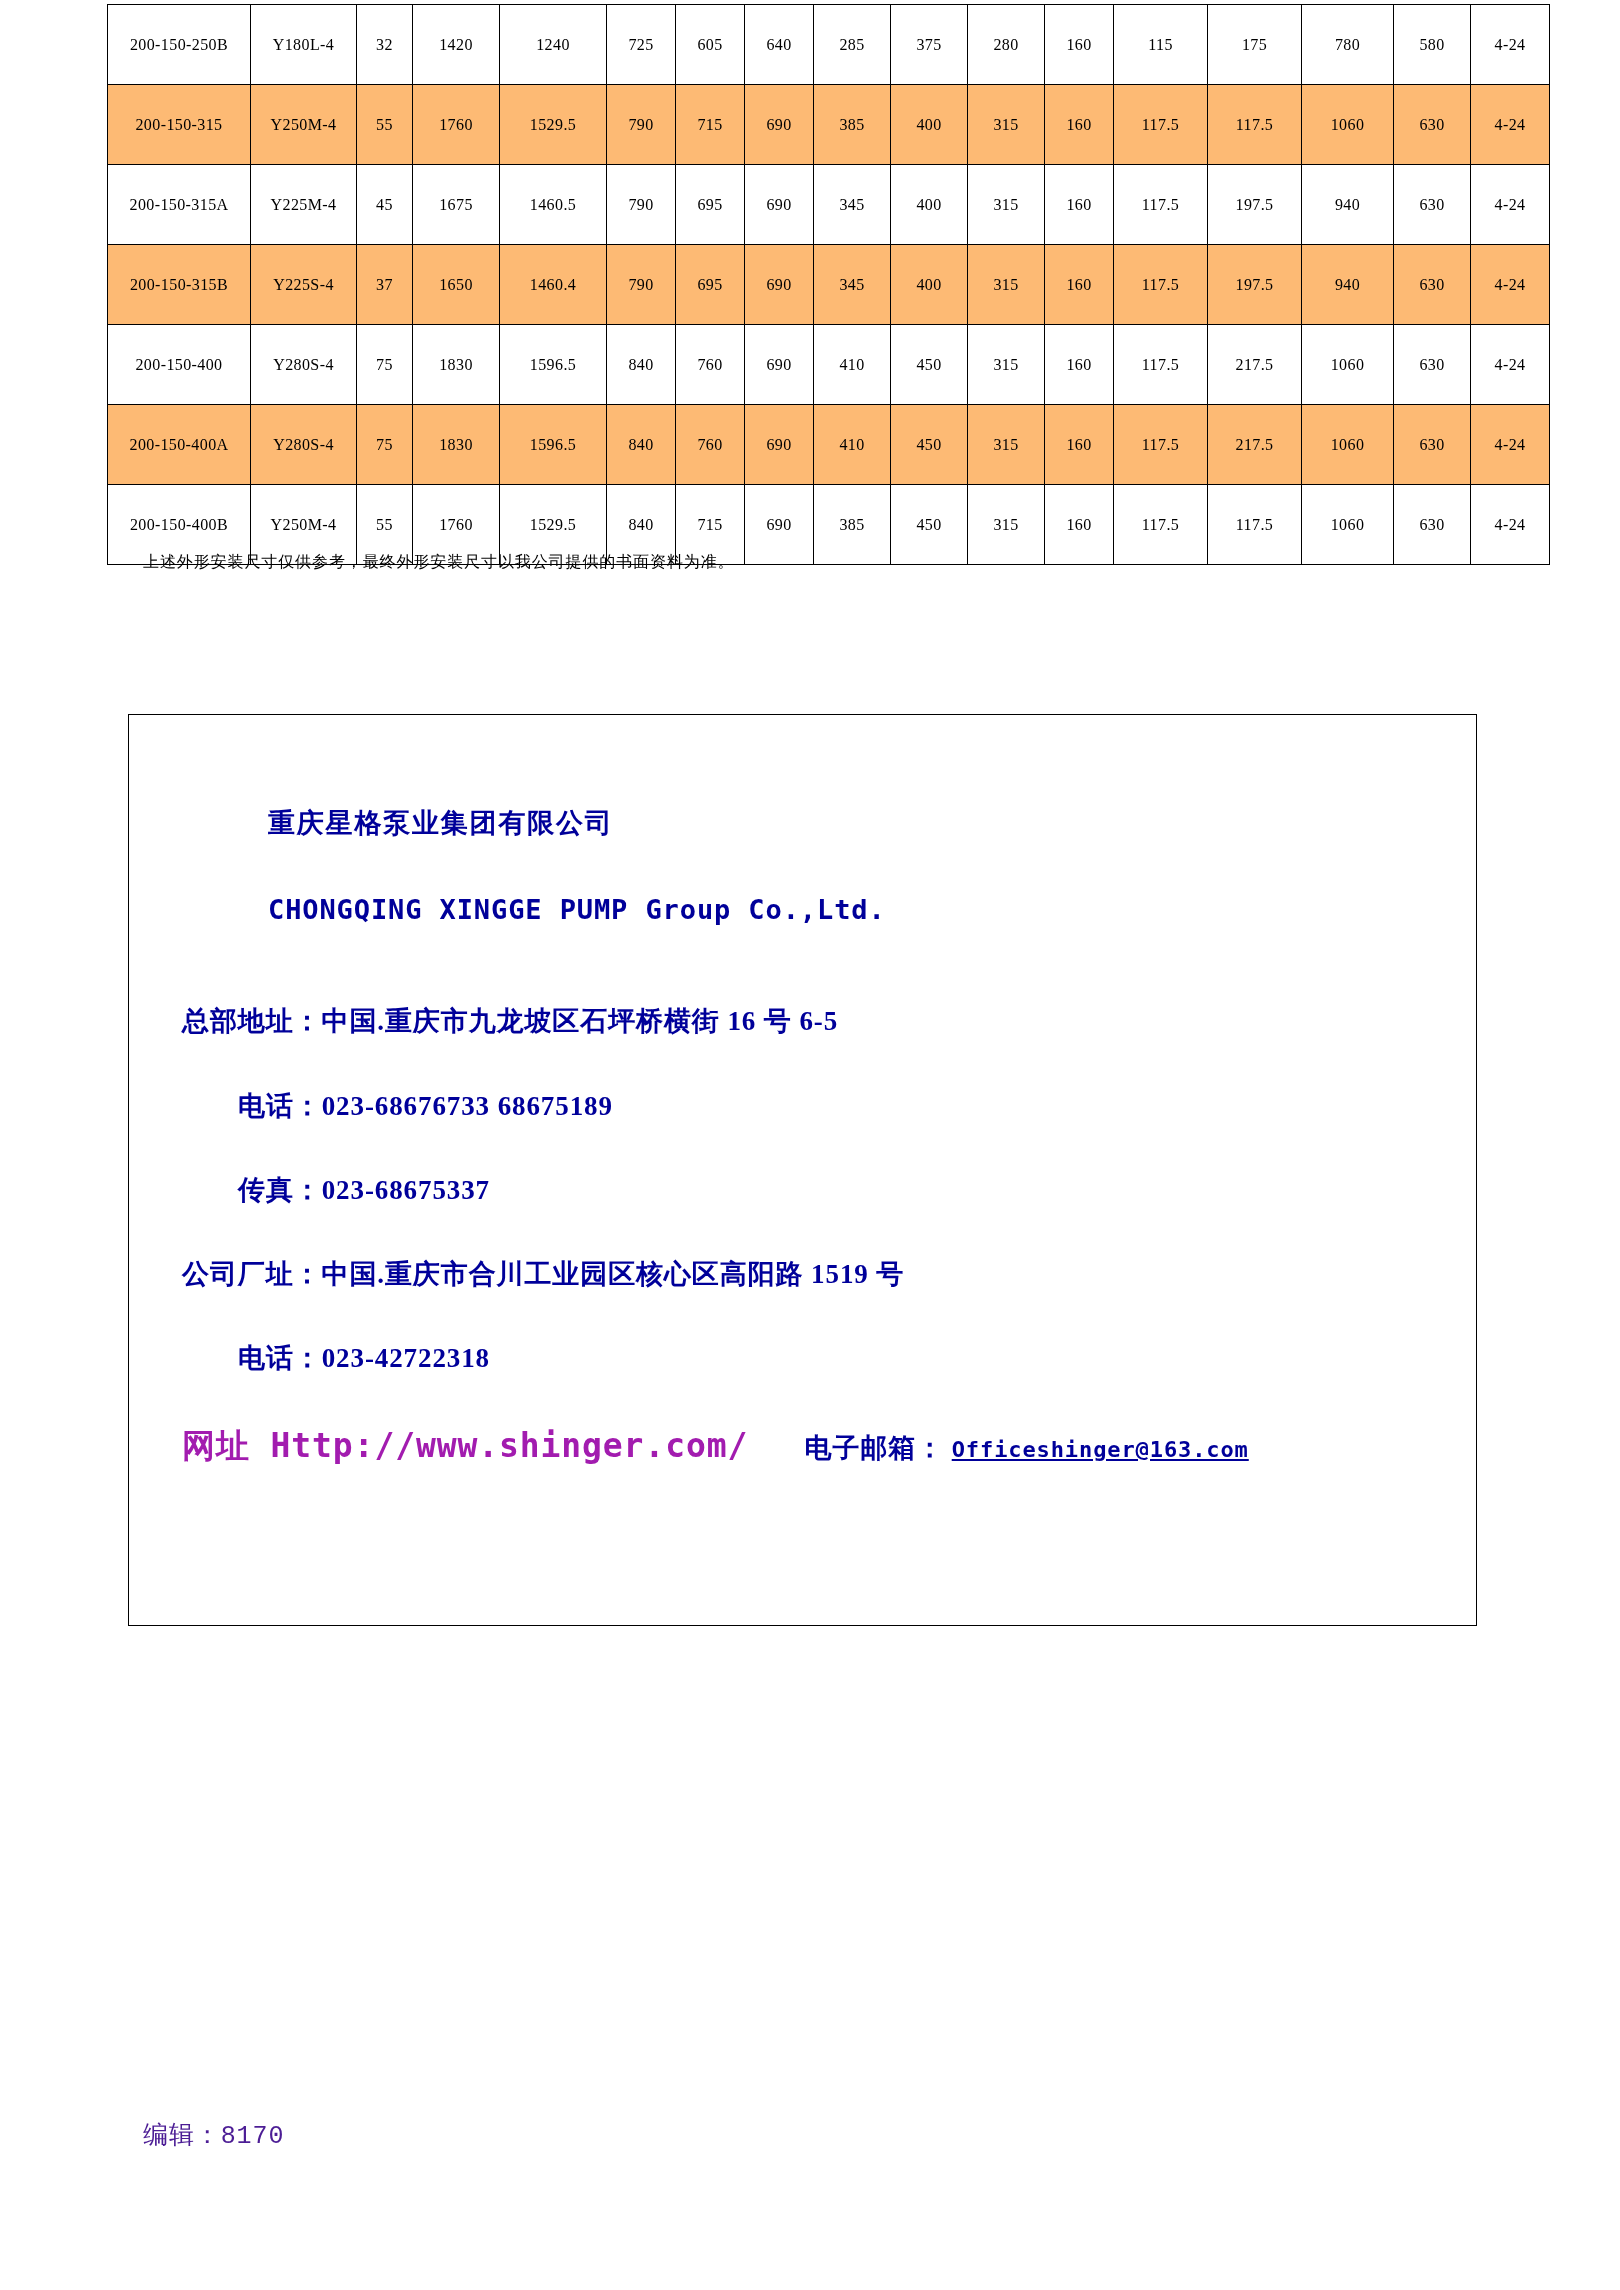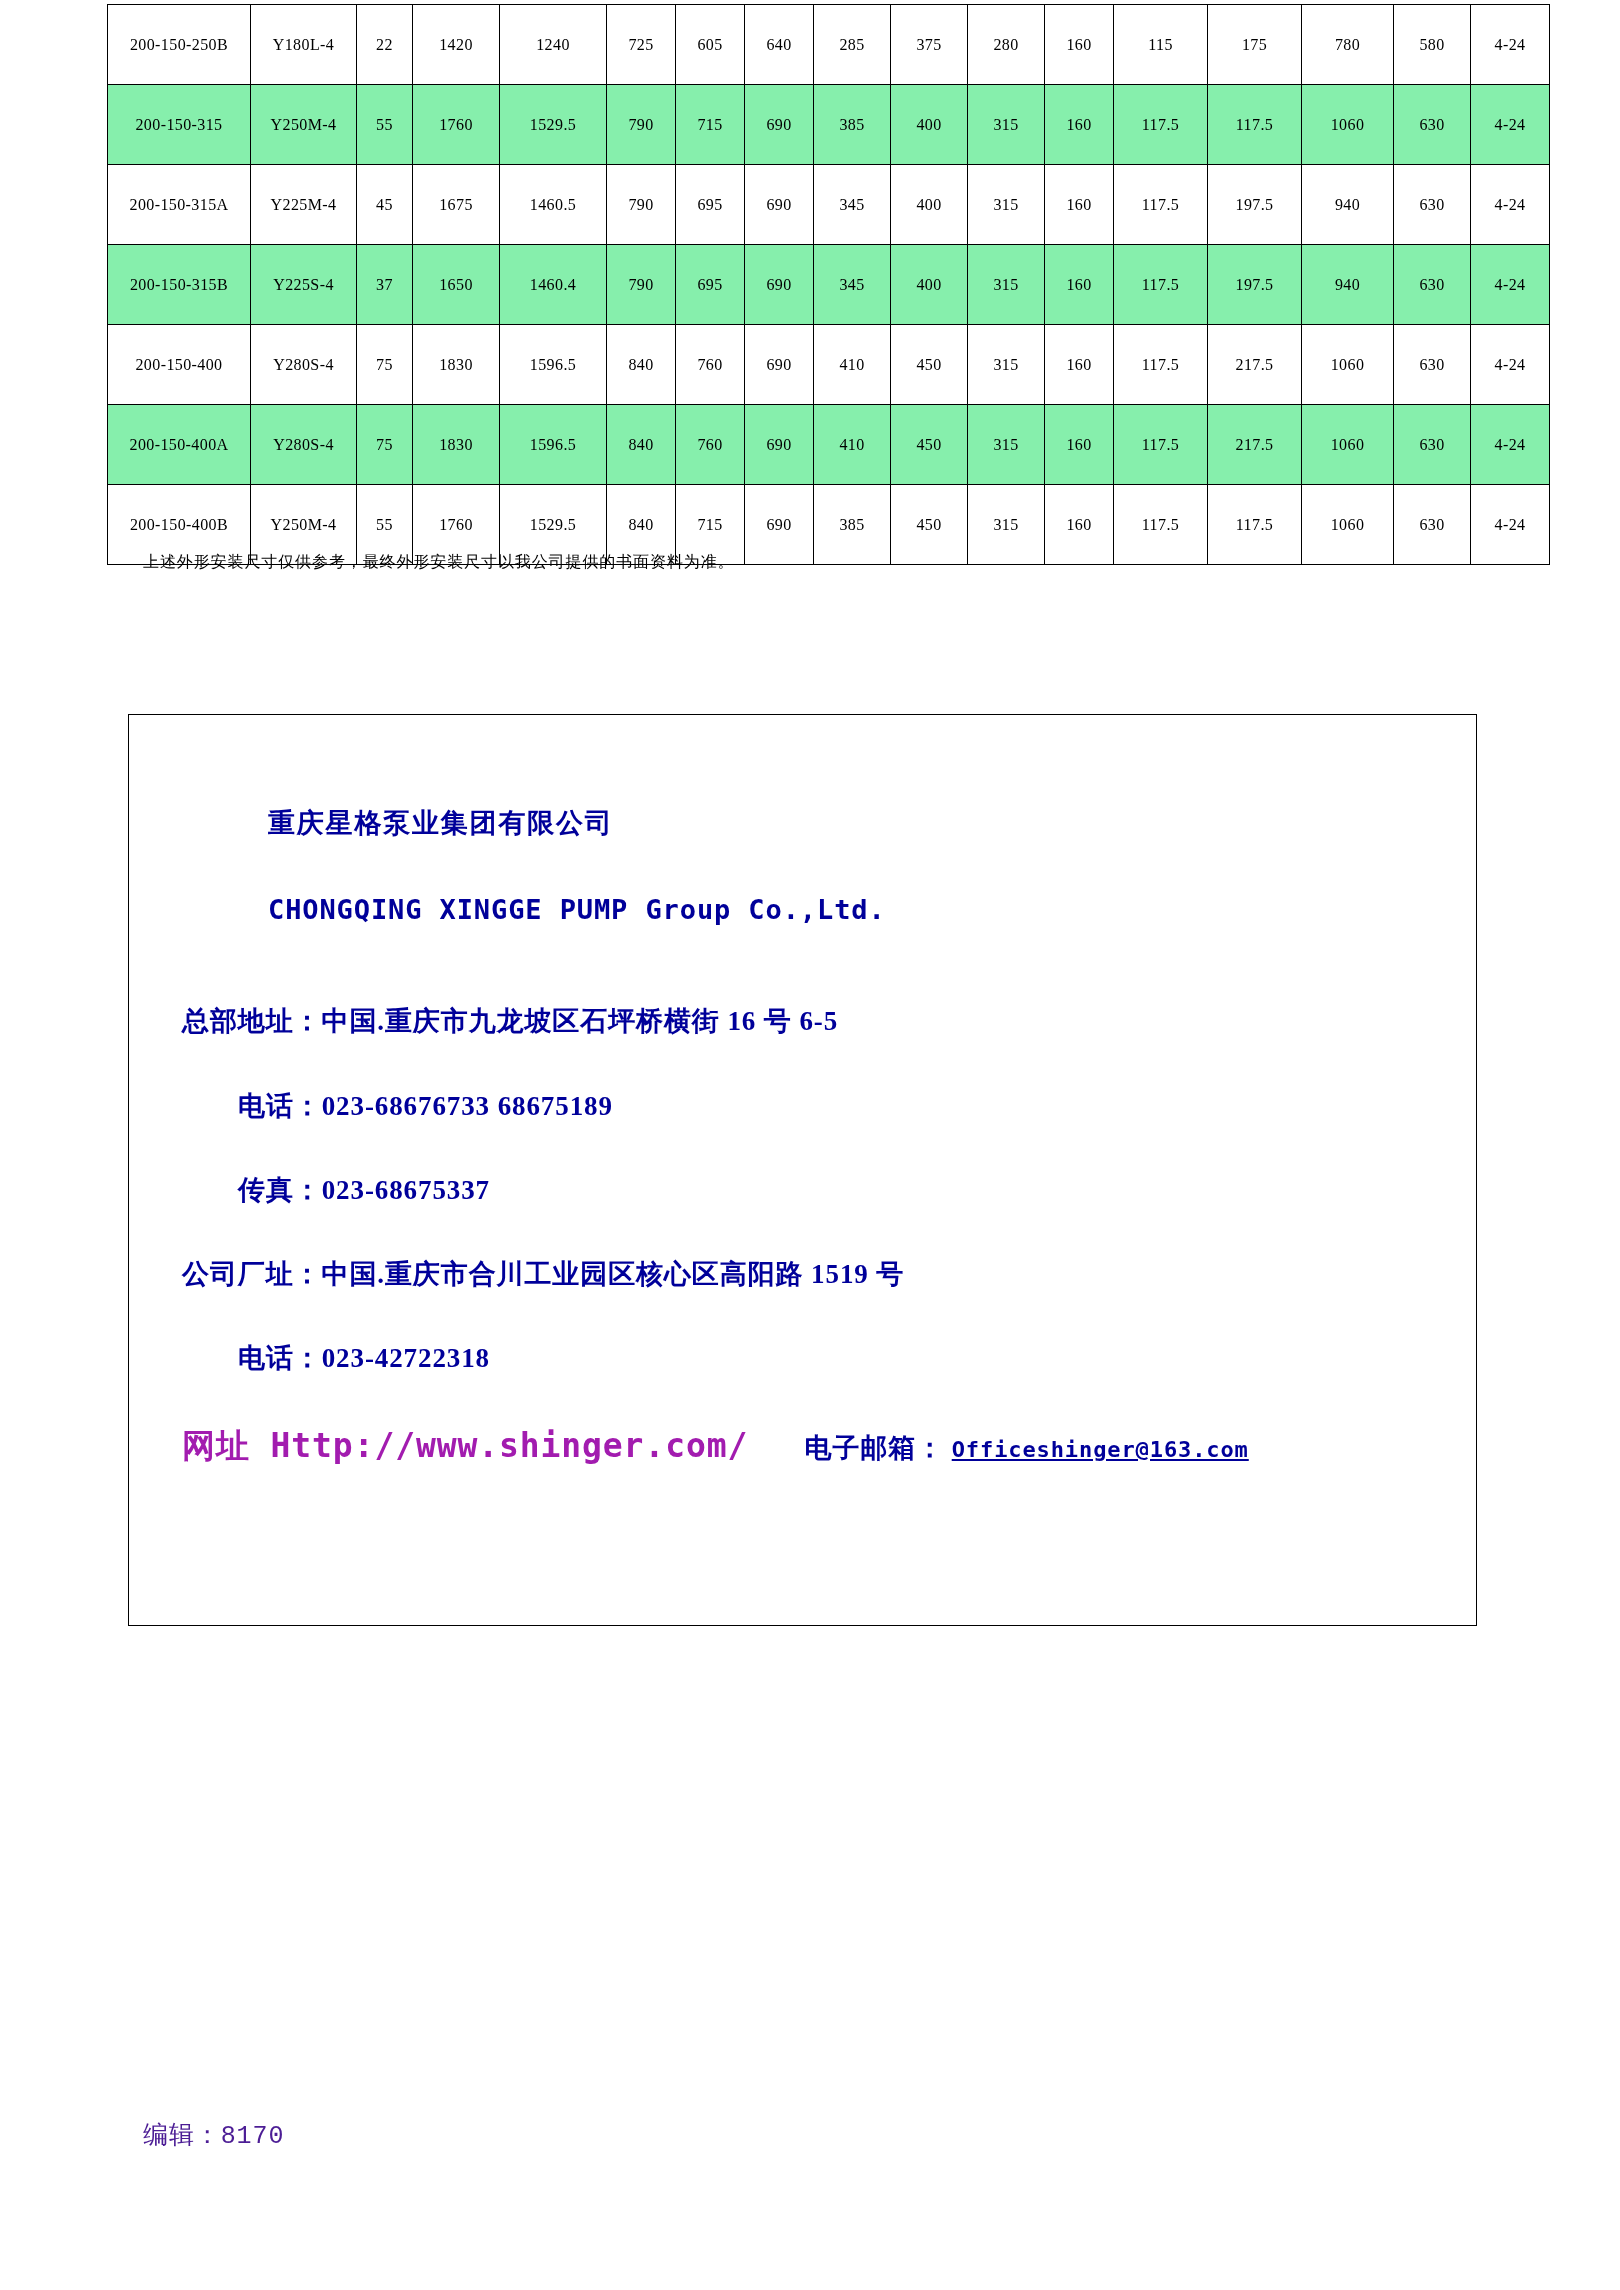--- a/index.html
+++ b/index.html
@@ -41,21 +41,21 @@
     text-align: center;
     vertical-align: middle;
     font-family: "Liberation Serif", serif;
     font-size: 16px;
     height: 79px;
     padding: 0;
     letter-spacing: 0.4px;
     white-space: nowrap;
   }
   tr.shaded td {
-    background: #86efac;
+    background: #fdba74;
   }
   tr.plain td {
     background: #ffffff;
   }
 
   
   col.c0  { width: 143px; }
   col.c1  { width: 106px; }
   col.c2  { width: 56px; }
   col.c3  { width: 87px; }
@@ -181,21 +181,21 @@
           <col class="c12">
           <col class="c13">
           <col class="c14">
         <col class="c15">
           <col class="c16">
       </colgroup>
       <tbody id="table-body">
           <tr class="plain">
             <td>200-150-250B</td>
             <td>Y180L-4</td>
-            <td>22</td>
+            <td>32</td>
             <td>1420</td>
             <td>1240</td>
             <td>725</td>
             <td>605</td>
             <td>640</td>
             <td>285</td>
             <td>375</td>
             <td>280</td>
             <td>160</td>
             <td>115</td>

